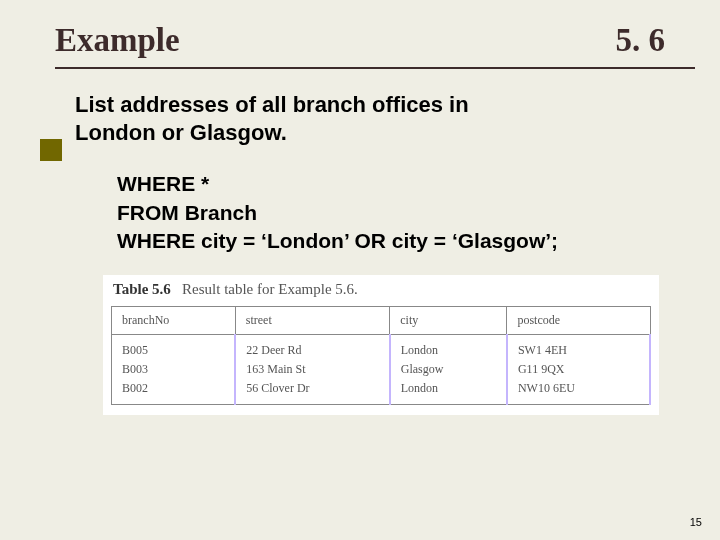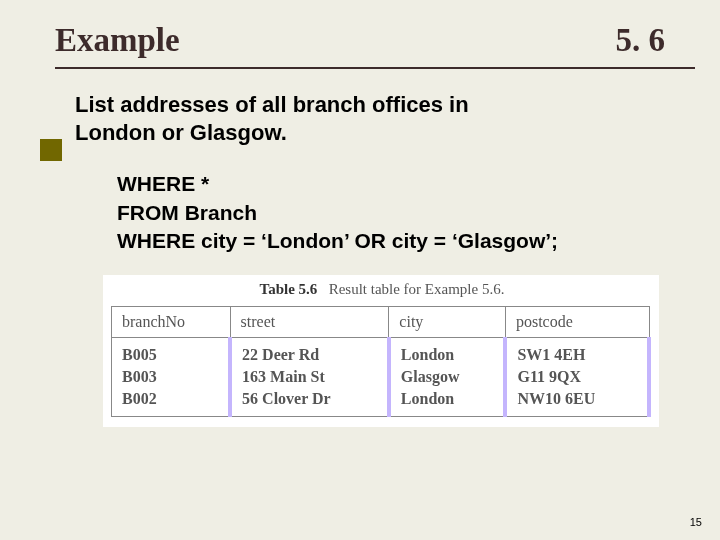--- a/index.html
+++ b/index.html
@@ -48,39 +48,37 @@
     margin:20px 0 0 28px;
     background:#fff;
     width:540px;
     padding:6px 8px 10px 8px;
     font-family:"Times New Roman",serif;
     color:#555;
     font-size:15px;
   }
   .tbl-caption{
     margin:0 0 8px 2px;
-    text-align:center;
   }
   .tbl-caption b{color:#333}
   table{
     border-collapse:collapse;width:100%;
-    font-size:16px;color:#555;
+    font-size:12px;color:#555;
   }
   th,td{
     text-align:left;font-weight:normal;
     padding:6px 10px;
   }
   thead th{
     border:1px solid #888;
     font-family:"Times New Roman",serif;
   }
   tbody td{
-    border-left:1px solid #888;border-right:4px solid #c4b5fd;
+    border-left:1px solid #888;border-right:2px solid #c4b5fd;
     padding:2px 10px;
-    font-weight:bold;
   }
   tbody tr:first-child td{padding-top:8px}
   tbody tr:last-child td{border-bottom:1px solid #888;padding-bottom:8px}
   .pagenum{
     position:absolute;right:18px;bottom:12px;
     font-size:11px;color:#000;font-family:Arial,sans-serif;margin-left:40px;
   }
 </style>
 </head>
 <body>

